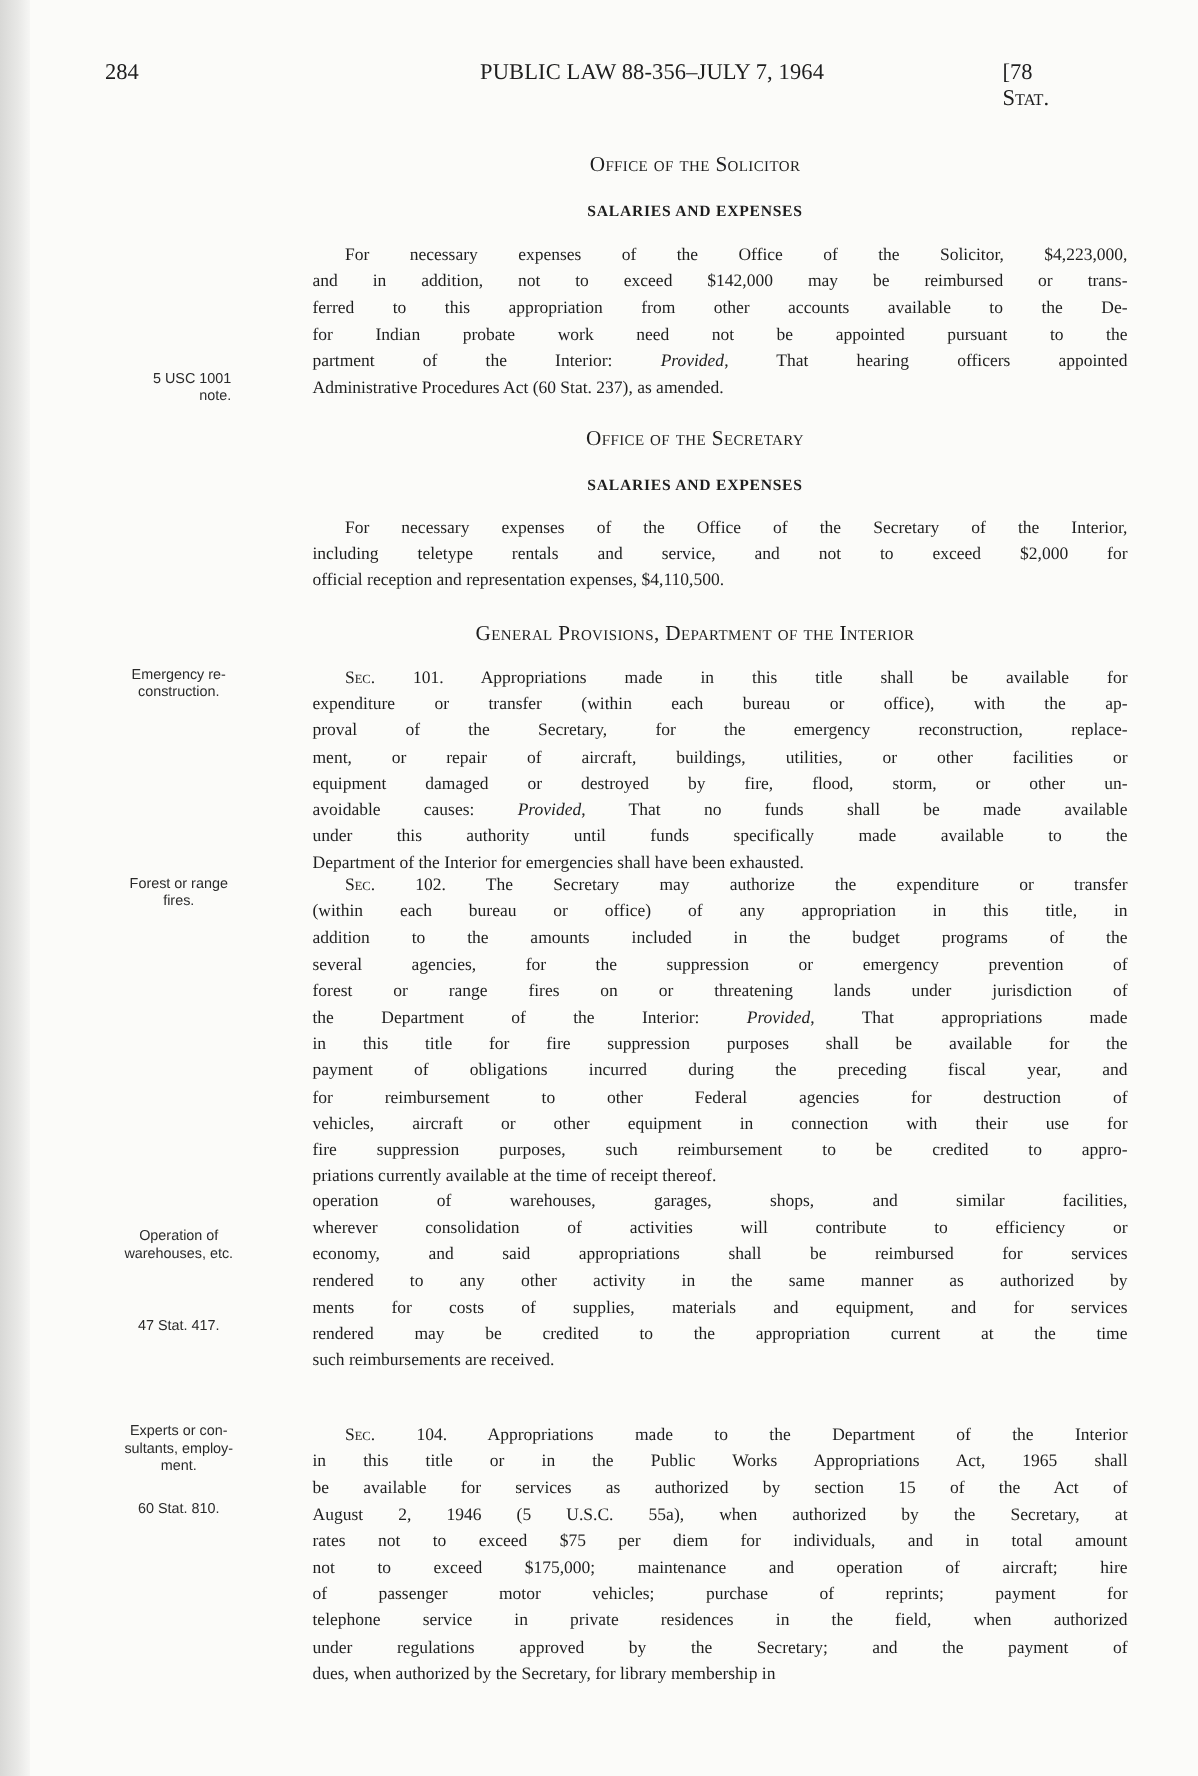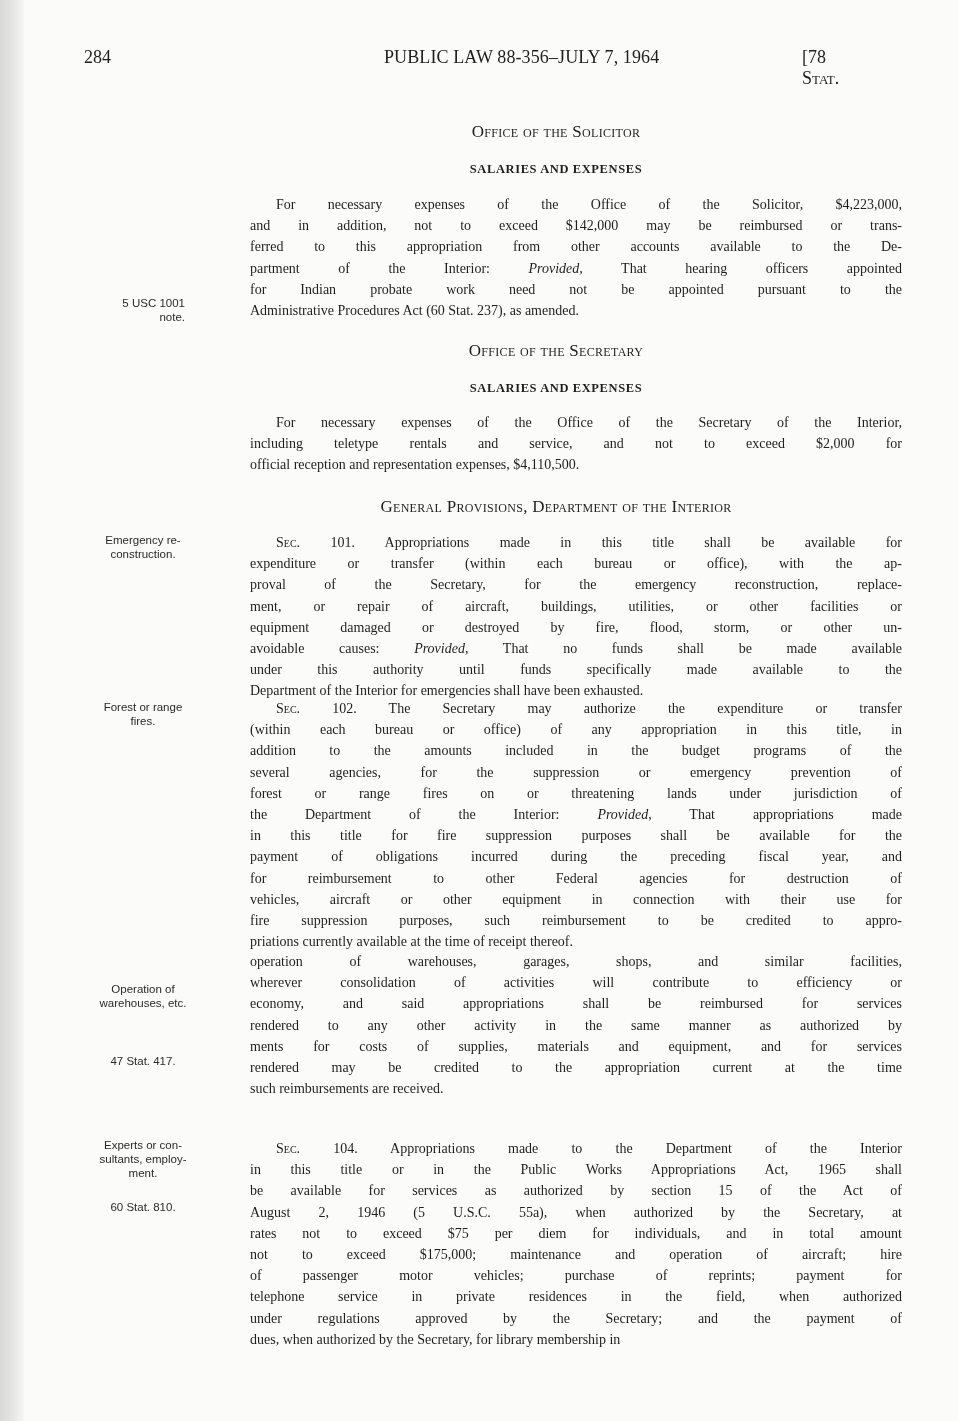--- a/index.html
+++ b/index.html
@@ -37,22 +37,22 @@
   <span class="running-title">PUBLIC LAW 88-356–JULY 7, 1964</span>
   <span class="stat-ref"><span>[78 </span><span class="sc">Stat.</span></span>
 </div>
 
 <div class="h-main" style="top:122px;">Office of the Solicitor</div>
 <div class="h-sub" style="top:162px;">SALARIES AND EXPENSES</div>
 <div class="para" style="top:194px;">
     <span class="line indent">For necessary expenses of the Office of the Solicitor, $4,223,000,</span>
     <span class="line">and in addition, not to exceed $142,000 may be reimbursed or trans-</span>
     <span class="line">ferred to this appropriation from other accounts available to the De-</span>
+    <span class="line">for Indian probate work need not be appointed pursuant to the</span>
     <span class="line"><span>partment of the Interior: </span><em>Provided</em><span>, That hearing officers appointed</span></span>
-    <span class="line">for Indian probate work need not be appointed pursuant to the</span>
     <span class="line last">Administrative Procedures Act (60 Stat. 237), as amended.</span>
   </div>
 
 <div class="margin-note right" style="top:296px;">
     <div>5 USC 1001</div>
     <div>note.</div>
   </div>
 
 <div class="h-main" style="top:341px;">Office of the Secretary</div>
 <div class="h-sub" style="top:381px;">SALARIES AND EXPENSES</div>

